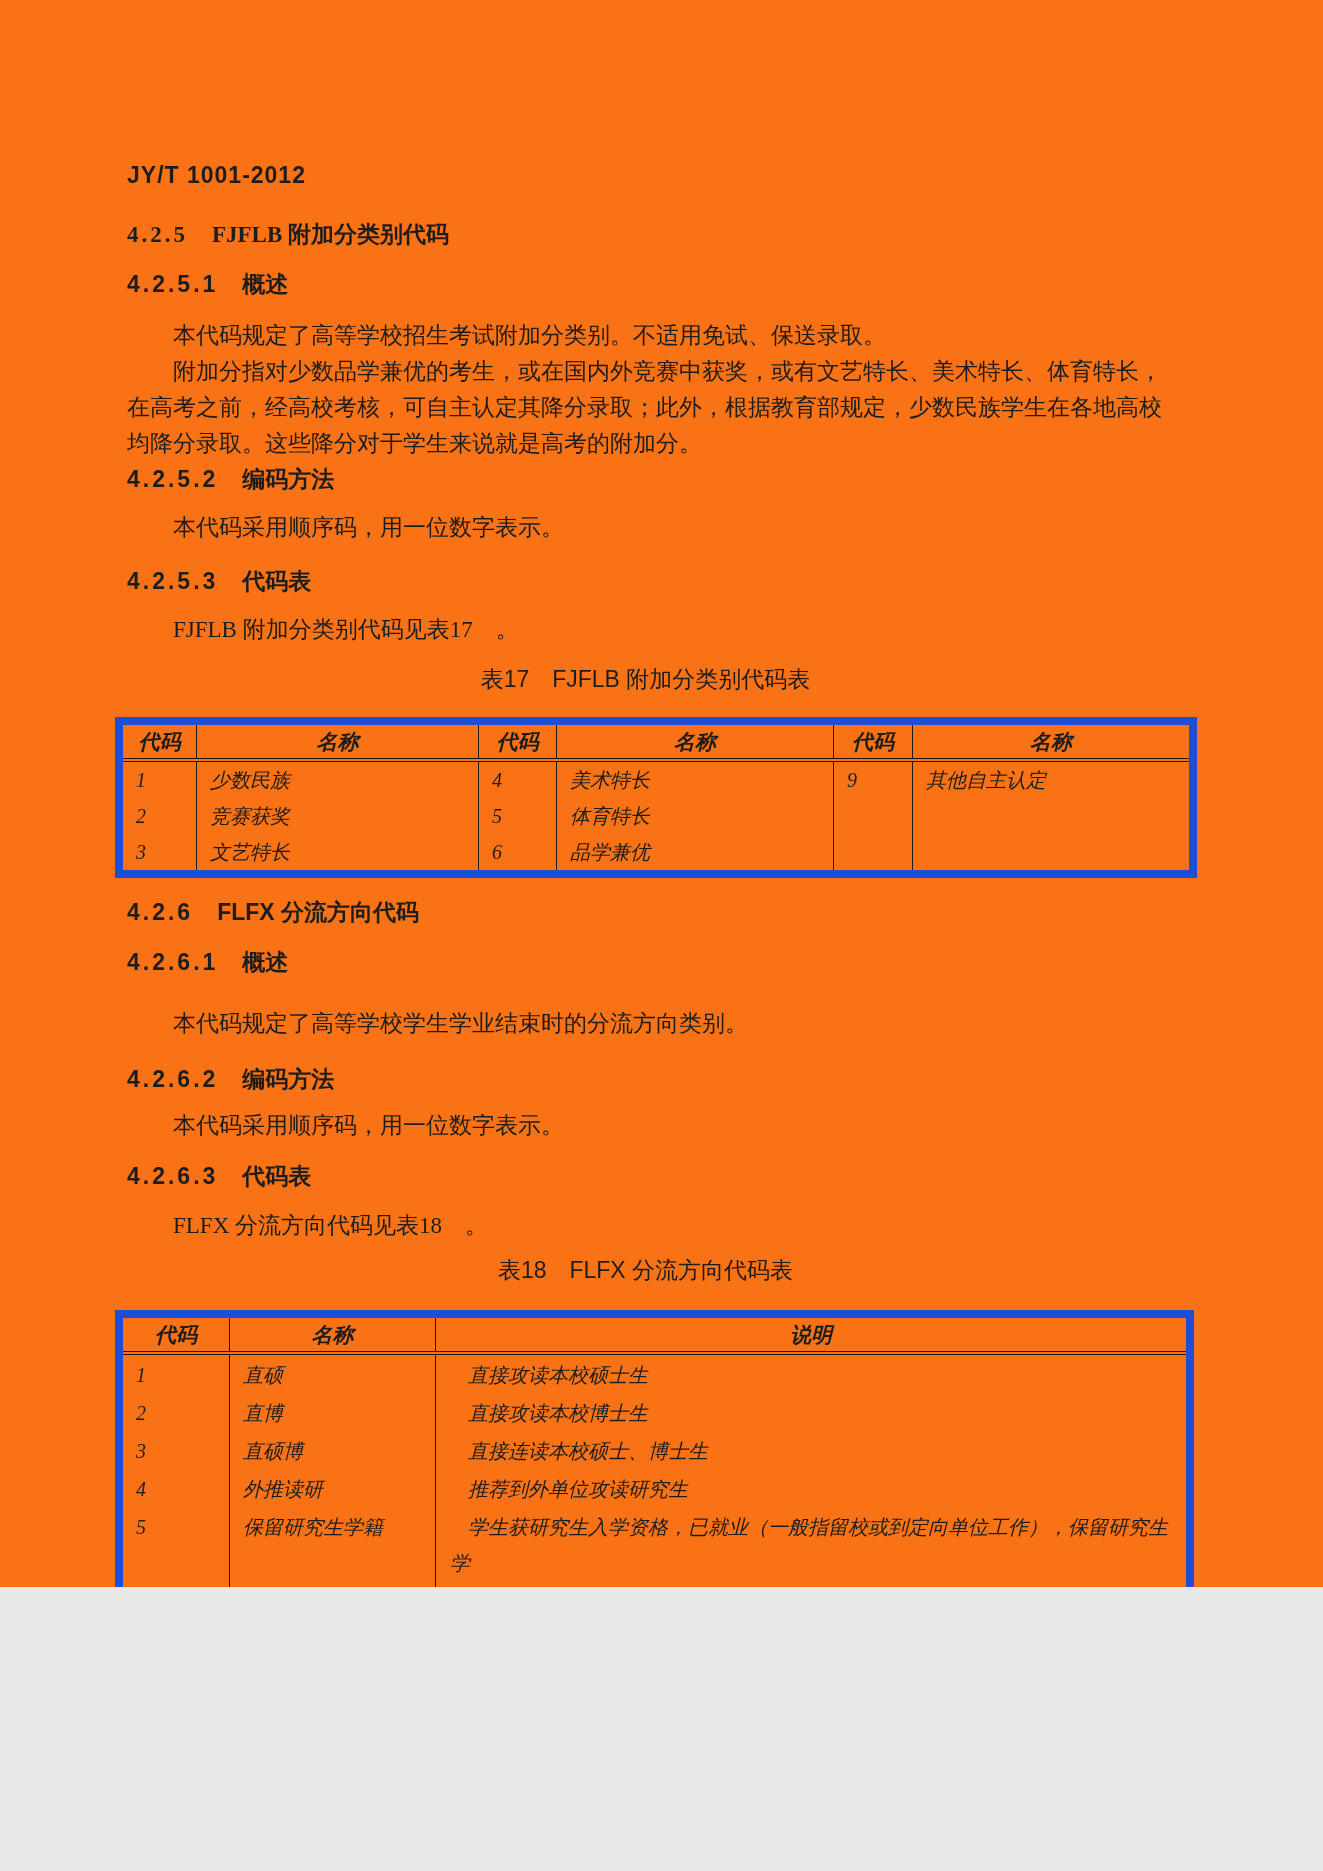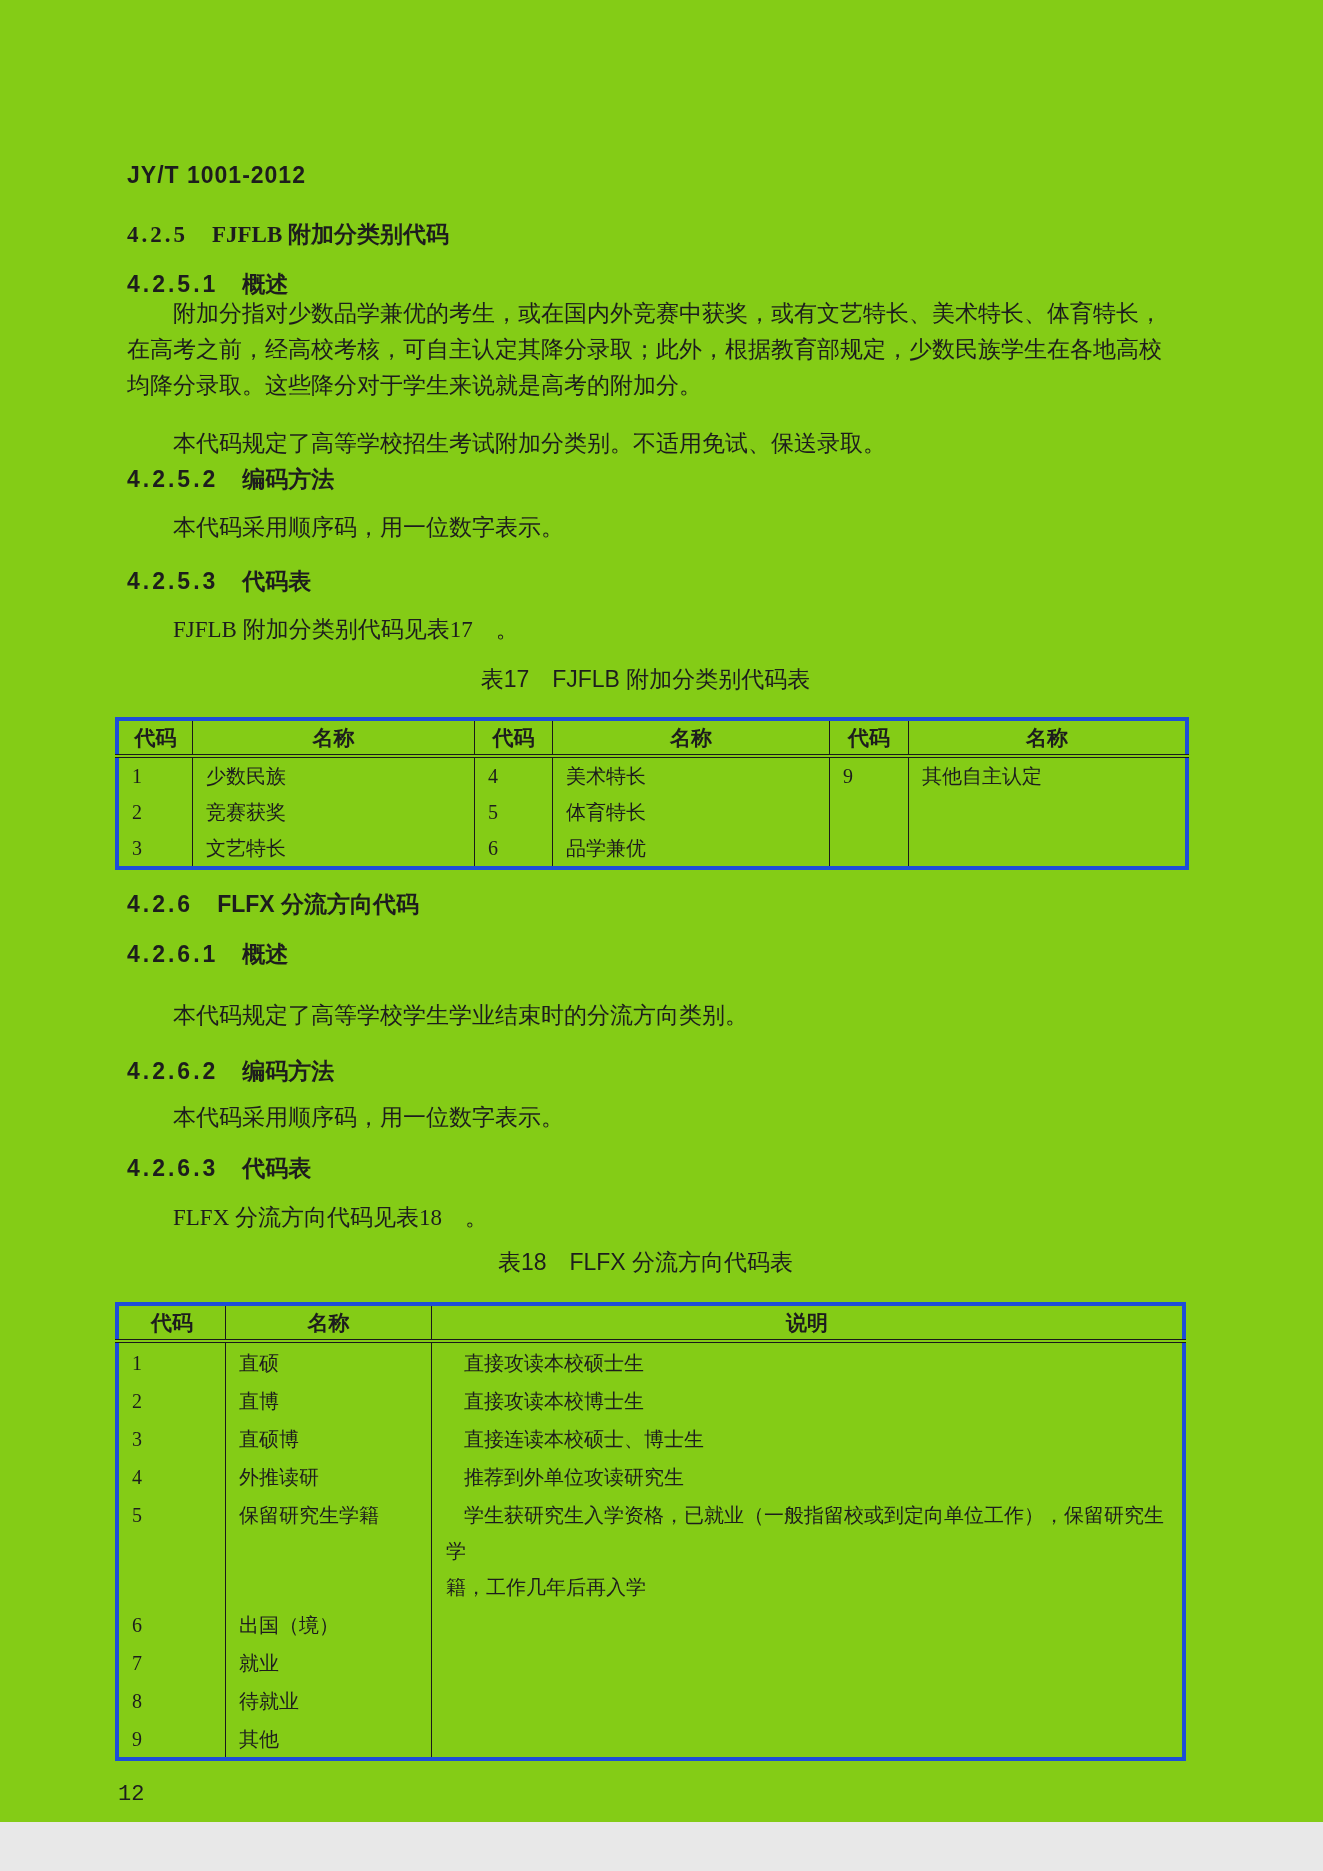--- a/index.html
+++ b/index.html
@@ -1,20 +1,20 @@
 <!DOCTYPE html>
 <html><head>
 <meta charset="utf-8">
 <style>
   html,body { margin:0; padding:0; background:#e8e8e8; }
   .page {
     position:relative;
-    width:1323px; height:1822px;
+    width:1323px; height:1587px;
     margin:0 auto;
-    background:#84cc16;
+    background:#f97316;
     overflow:hidden;
     color:#1d1d1d;
     font-family:"Liberation Serif","DejaVu Serif",serif;
   }
   .content { padding:163px 127px 0 127px; }
 
   .doc-code {
     font-family:"Liberation Sans","DejaVu Sans",sans-serif;
     font-weight:700; font-size:23px; line-height:24px; letter-spacing:1px;
   }
@@ -33,21 +33,22 @@
 
   .table-caption {
     font-family:"Liberation Sans","DejaVu Sans",sans-serif;
     font-weight:400; font-size:23px; line-height:24px;
     width:1061px; margin-left:-12px; text-align:center;
   }
 
   table.code-table {
     border-collapse:collapse; table-layout:fixed;
     width:1061px; margin-left:-12px;
-    border:4px solid #1d4ed8;
+    border:8px solid #1d4ed8;
+    font-style:italic;
   }
   table.code-table th {
     font-family:"Liberation Sans","DejaVu Sans",sans-serif;
     font-weight:700; font-size:21px;
     height:33px; text-align:center; vertical-align:middle;
     border-bottom:4px double #1a1a1a;
     padding:0;
   }
   table.code-table td {
     font-size:20px; vertical-align:top;
@@ -94,22 +95,22 @@
     <div class="doc-code">JY/T 1001-2012</div>
 
     <div class="heading mt-h425">
       <span class="h-num">4.2.5</span><span>FJFLB 附加分类别代码</span>
     </div>
 
     <div class="heading mt-h4251">
       <span class="h-num">4.2.5.1</span><span>概述</span>
     </div>
 
+    <p class="para mt-p1">本代码规定了高等学校招生考试附加分类别。不适用免试、保送录取。</p>
     <p class="para mt-p2">附加分指对少数品学兼优的考生，或在国内外竞赛中获奖，或有文艺特长、美术特长、体育特长，<br>在高考之前，经高校考核，可自主认定其降分录取；此外，根据教育部规定，少数民族学生在各地高校<br>均降分录取。这些降分对于学生来说就是高考的附加分。</p>
-    <p class="para mt-p1">本代码规定了高等学校招生考试附加分类别。不适用免试、保送录取。</p>
 
     <div class="heading mt-h4252">
       <span class="h-num">4.2.5.2</span><span>编码方法</span>
     </div>
 
     <p class="para mt-penc1">本代码采用顺序码，用一位数字表示。</p>
 
     <div class="heading mt-h4253">
       <span class="h-num">4.2.5.3</span><span>代码表</span>
     </div>

